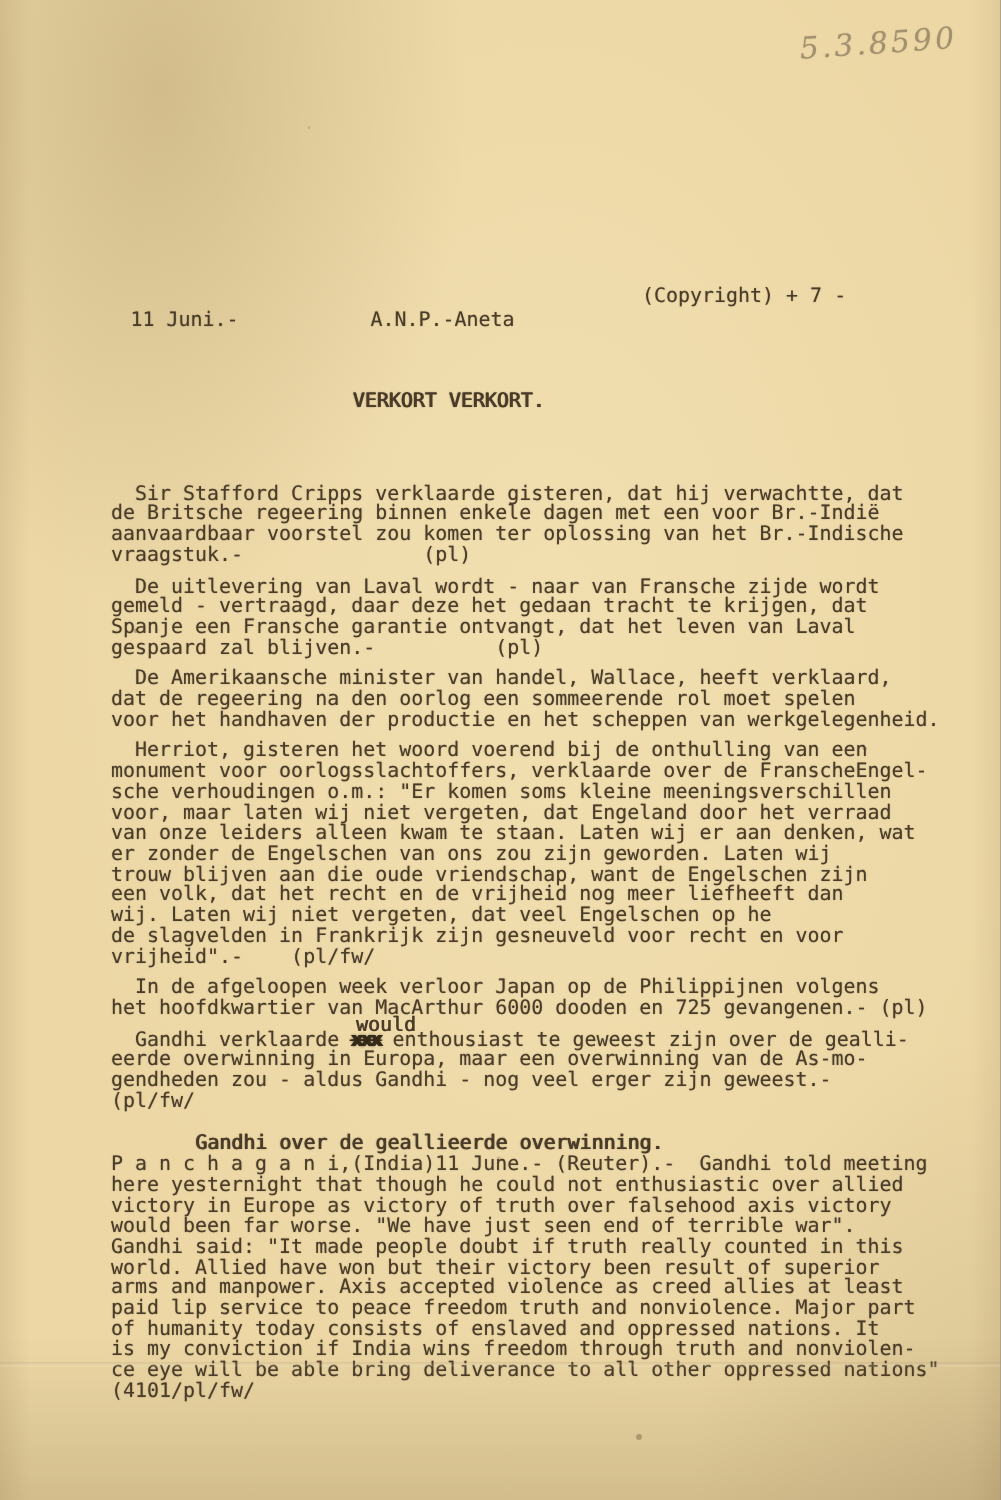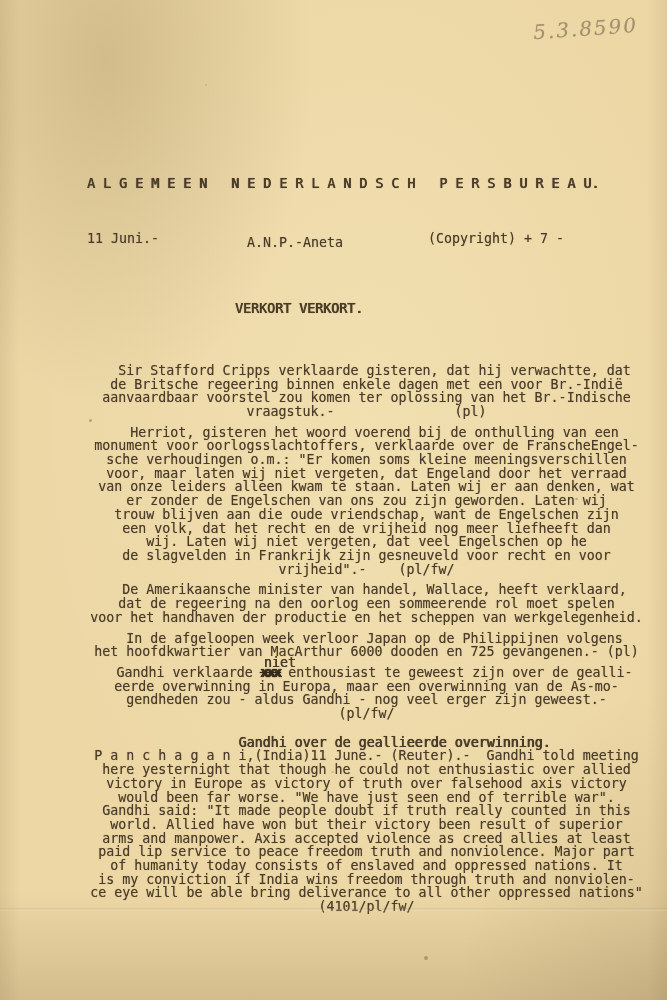--- a/index.html
+++ b/index.html
@@ -16,26 +16,26 @@
     font-family:"DejaVu Sans Mono", monospace;
     color:#4a3c28;
   }
   .ink { text-shadow: 0 0 0.8px rgba(74,60,40,.55); }
   .content {
     position:absolute; left:74px; top:150px; width:585px;
     font-size:13.3px; line-height:13.7px; white-space:pre;
   }
   .org-line { margin-left:13px; text-shadow:.6px 0 currentColor, 0 0 1px rgba(70,54,32,.55); }
   .meta-line { position:relative; height:14px; }
-  .meta-line .date { position:absolute; left:13px; top:0; }
-  .meta-line .agency { position:absolute; left:173px; top:4px;text-align:center; }
+  .meta-line .date { position:absolute; left:13px; top:16px; }
+  .meta-line .agency { position:absolute; left:173px; top:16px;text-align:center; }
   .meta-line .copyright { position:absolute; left:354px; top:0; }
   .section-label { margin-top:11px; }
   .doc-title { margin-left:161px; margin-top:1px; text-shadow:.6px 0 currentColor, 0 0 1px rgba(70,54,32,.6); }
-  .block { margin-top:7px;text-align:center; }
+  .block { margin-top:7px; }
   .heading { margin-top:15px; text-shadow:.6px 0 currentColor, 0 0 1px rgba(70,54,32,.6); }
   .heading + .block { margin-top:0; }
   #body-blocks .block:nth-child(10) { margin-top:8px; }
   .correction { position:relative; display:inline-block; }
   .correction .above { position:absolute; left:3px; top:-10px; text-shadow:.6px 0 currentColor; }
   .correction .struck {
     letter-spacing:-1.5px;
     text-decoration:line-through;
     text-shadow:0 0 2px currentColor, 1px 0 currentColor, -1px 0 currentColor;
     color:#352a1a;
@@ -55,52 +55,55 @@
   .speck.s4 { left:205px; top:84px;  width:2px; height:2px; opacity:.5; }
   .speck.s5 { left:331px; top:771px; width:3px; height:2px; opacity:.6; }
 </style>
 </head>
 <body>
 
 <div class="page">
   <div class="annotation">5.3.8590</div>
 
   <div class="content ink">
-    <div class="org-line">A L G E M E E N   N E D E R L A N D S C H   P E R S B U R E A U.</div>
 
     <div class="meta-line">
       <span class="date">11 Juni.-</span>
       <span class="agency">A.N.P.-Aneta</span>
       <span class="copyright">(Copyright) + 7 -</span>
     </div>
 
 
     <div class="doc-title">VERKORT VERKORT.</div>
 
     <div id="body-blocks"><div class="block para">  Sir Stafford Cripps verklaarde gisteren, dat hij verwachtte, dat
 de Britsche regeering binnen enkele dagen met een voor Br.-Indië
 aanvaardbaar voorstel zou komen ter oplossing van het Br.-Indische
 vraagstuk.-               (pl)
+</div><div class="block para">  De uitlevering van Laval wordt - naar van Fransche zijde wordt
+gemeld - vertraagd, daar deze het gedaan tracht te krijgen, dat
+Spanje een Fransche garantie ontvangt, dat het leven van Laval
+gespaard zal blijven.-          (pl)
+</div><div class="block para">  De Amerikaansche minister van handel, Wallace, heeft verklaard,
+dat de regeering na den oorlog een sommeerende rol moet spelen
+voor het handhaven der productie en het scheppen van werkgelegenheid.
 </div><div class="block para">  Herriot, gisteren het woord voerend bij de onthulling van een
 monument voor oorlogsslachtoffers, verklaarde over de FranscheEngel-
 sche verhoudingen o.m.: "Er komen soms kleine meeningsverschillen
 voor, maar laten wij niet vergeten, dat Engeland door het verraad
 van onze leiders alleen kwam te staan. Laten wij er aan denken, wat
 er zonder de Engelschen van ons zou zijn geworden. Laten wij
 trouw blijven aan die oude vriendschap, want de Engelschen zijn
 een volk, dat het recht en de vrijheid nog meer liefheeft dan
 wij. Laten wij niet vergeten, dat veel Engelschen op he
 de slagvelden in Frankrijk zijn gesneuveld voor recht en voor
 vrijheid".-    (pl/fw/
-</div><div class="block para">  De Amerikaansche minister van handel, Wallace, heeft verklaard,
-dat de regeering na den oorlog een sommeerende rol moet spelen
-voor het handhaven der productie en het scheppen van werkgelegenheid.
 </div><div class="block para">  In de afgeloopen week verloor Japan op de Philippijnen volgens
 het hoofdkwartier van MacArthur 6000 dooden en 725 gevangenen.- (pl)
-</div><div class="block para"><span>  Gandhi verklaarde </span><span class="correction"><span class="above">niet</span><span class="struck">xxx</span></span><span> enthousiast te geweest zijn over de gealli-</span>
+</div><div class="block para"><span>  Gandhi verklaarde </span><span class="correction"><span class="above">would</span><span class="struck">xxx</span></span><span> enthousiast te geweest zijn over de gealli-</span>
 eerde overwinning in Europa, maar een overwinning van de As-mo-
 gendheden zou - aldus Gandhi - nog veel erger zijn geweest.-
 (pl/fw/
 </div><div class="block heading">       Gandhi over de geallieerde overwinning.
 </div><div class="block para">P a n c h a g a n i,(India)11 June.- (Reuter).-  Gandhi told meeting
 here yesternight that though he could not enthusiastic over allied
 victory in Europe as victory of truth over falsehood axis victory
 would been far worse. "We have just seen end of terrible war".
 Gandhi said: "It made people doubt if truth really counted in this
 world. Allied have won but their victory been result of superior

